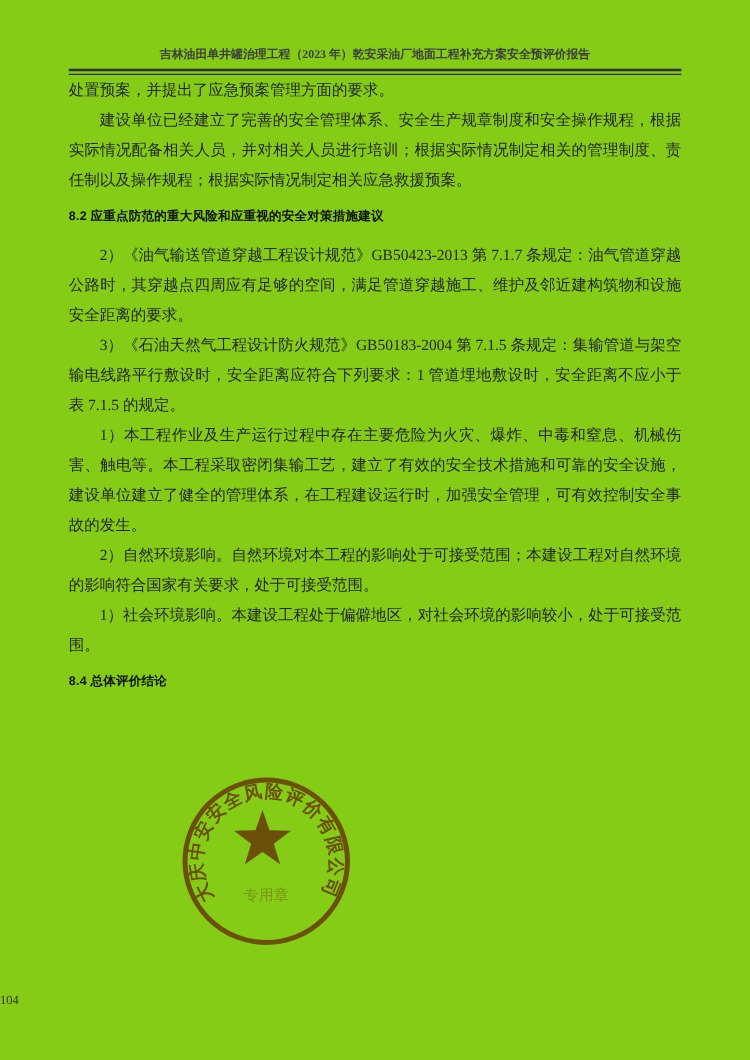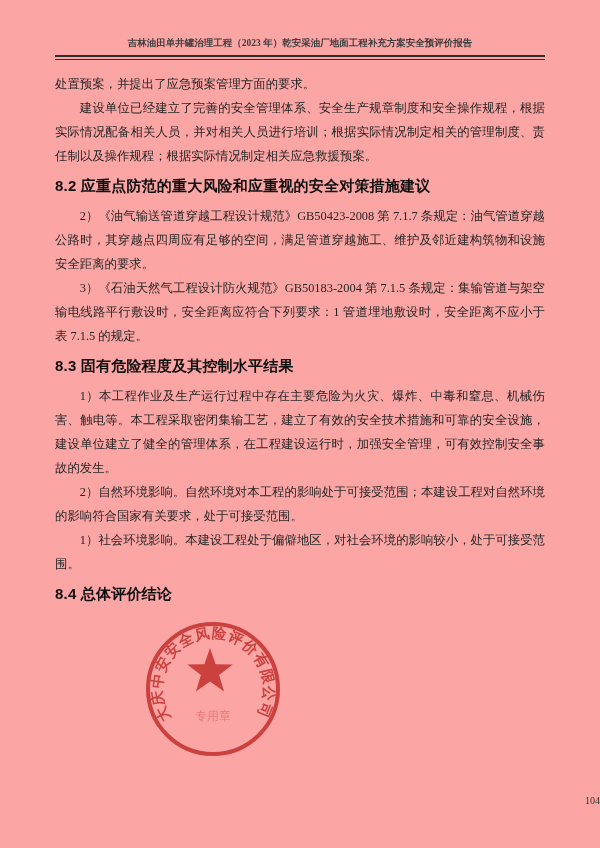--- a/index.html
+++ b/index.html
@@ -1,42 +1,42 @@
 <!DOCTYPE html>
 <html><head>
 <meta charset="utf-8">
 <style>
   html,body{margin:0;padding:0;background:#888;}
   .page{
-    position:relative;width:600px;height:848px;background:#fca5a5;
+    position:relative;width:600px;height:848px;background:#84cc16;
     font-family:"Liberation Serif","DejaVu Serif",serif;
     overflow:hidden;margin:0 auto;
   }
   .header-text{
     position:absolute;top:37px;left:0;right:0;text-align:center;
     font-size:9.5px;font-weight:bold;color:#3d3d3d;white-space:nowrap;
   }
   .header-rule{
     position:absolute;top:55px;left:55px;right:55px;height:2px;
     border-top:2px solid #2e2e2e;border-bottom:1.4px solid #2e2e2e;
   }
   .content{
-    position:absolute;top:72px;left:55px;width:490px;
+    position:absolute;top:60px;left:55px;width:490px;
     font-size:12.4px;line-height:24px;color:#262626;
     text-align:justify;
   }
   .content p{margin:0;}
   .content p.indent{text-indent:2em;}
   h2.sec{
     font-family:"Liberation Sans","DejaVu Sans",sans-serif;
-    font-size:15px;font-weight:bold;color:#101010;
+    font-size:10px;font-weight:bold;color:#101010;
     margin:6px 0 6px 0;line-height:24px;text-align:left;letter-spacing:0.2px;
   }
   .footer{
-    position:absolute;bottom:42px;left:0;right:0;text-align:right;
+    position:absolute;bottom:42px;left:0;right:0;text-align:left;
     font-size:10px;color:#333;
   }
   .stamp{
     position:absolute;left:128px;top:604px;width:170px;height:170px;
     opacity:0.82;mix-blend-mode:multiply;pointer-events:none;
   }
   .stamp svg{display:block;width:100%;height:100%;}
 </style>
 </head>
 <body>
@@ -44,24 +44,23 @@
 <div class="page">
 
   <div class="header-text">吉林油田单井罐治理工程（2023 年）乾安采油厂地面工程补充方案安全预评价报告</div>
   <div class="header-rule"></div>
 
   <div class="content">
     <p>处置预案，并提出了应急预案管理方面的要求。</p>
     <p class="indent">建设单位已经建立了完善的安全管理体系、安全生产规章制度和安全操作规程，根据实际情况配备相关人员，并对相关人员进行培训；根据实际情况制定相关的管理制度、责任制以及操作规程；根据实际情况制定相关应急救援预案。</p>
 
     <h2 class="sec">8.2 应重点防范的重大风险和应重视的安全对策措施建议</h2>
-    <p class="indent">2）《油气输送管道穿越工程设计规范》GB50423-2008 第 7.1.7 条规定：油气管道穿越公路时，其穿越点四周应有足够的空间，满足管道穿越施工、维护及邻近建构筑物和设施安全距离的要求。</p>
+    <p class="indent">2）《油气输送管道穿越工程设计规范》GB50423-2013 第 7.1.7 条规定：油气管道穿越公路时，其穿越点四周应有足够的空间，满足管道穿越施工、维护及邻近建构筑物和设施安全距离的要求。</p>
     <p class="indent">3）《石油天然气工程设计防火规范》GB50183-2004 第 7.1.5 条规定：集输管道与架空输电线路平行敷设时，安全距离应符合下列要求：1 管道埋地敷设时，安全距离不应小于表 7.1.5 的规定。</p>
 
-    <h2 class="sec">8.3 固有危险程度及其控制水平结果</h2>
     <p class="indent">1）本工程作业及生产运行过程中存在主要危险为火灾、爆炸、中毒和窒息、机械伤害、触电等。本工程采取密闭集输工艺，建立了有效的安全技术措施和可靠的安全设施，建设单位建立了健全的管理体系，在工程建设运行时，加强安全管理，可有效控制安全事故的发生。</p>
     <p class="indent">2）自然环境影响。自然环境对本工程的影响处于可接受范围；本建设工程对自然环境的影响符合国家有关要求，处于可接受范围。</p>
     <p class="indent">1）社会环境影响。本建设工程处于偏僻地区，对社会环境的影响较小，处于可接受范围。</p>
 
     <h2 class="sec">8.4 总体评价结论</h2>
   </div>
 
   <div class="stamp">
     <svg viewBox="0 0 170 170" xmlns="http://www.w3.org/2000/svg">
       <defs>

